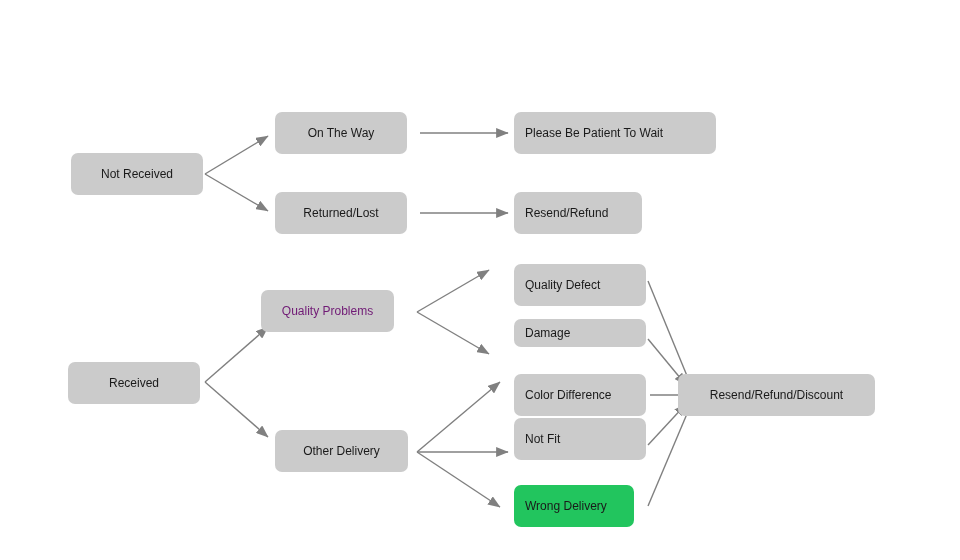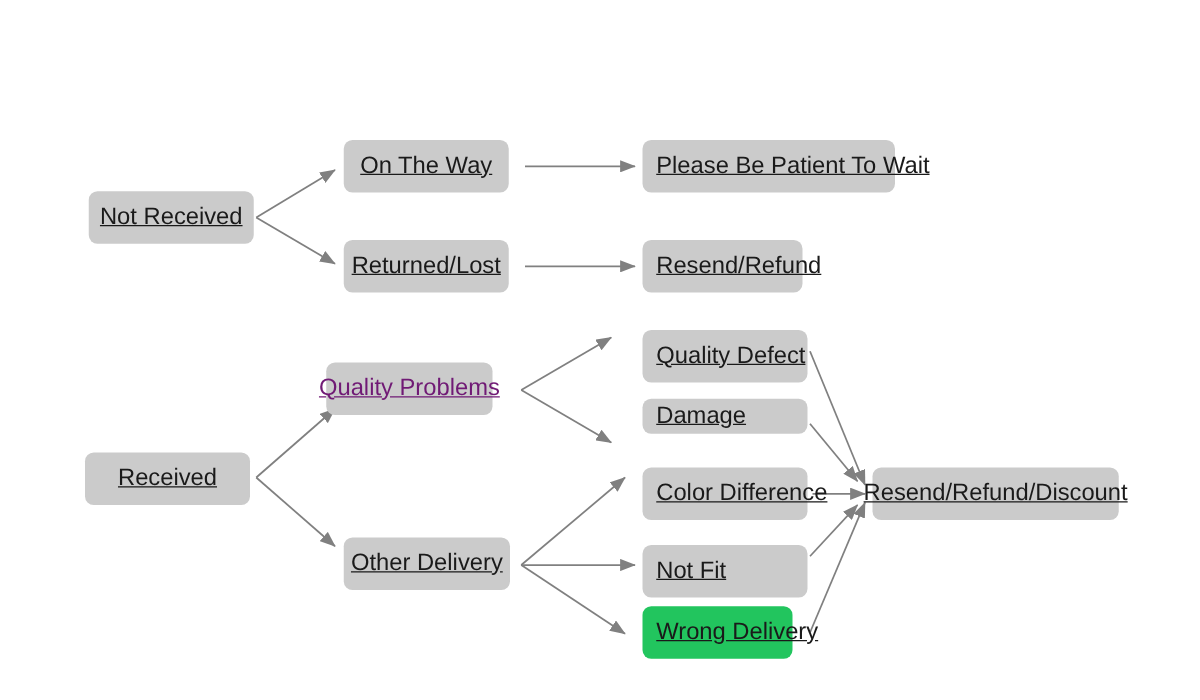--- a/index.html
+++ b/index.html
@@ -37,26 +37,25 @@
     width: 960px;
     height: 560px;
     pointer-events: none;
   }
   .node {
     position: absolute;
     box-sizing: border-box;
     background: #cbcbcb;
     border-radius: 7px;
     color: #1a1a1a;
-    font-size: 19px;
+    font-size: 12px;
     line-height: 1.2;
     display: flex;
     align-items: center;
     white-space: nowrap;
-    text-decoration: underline;
   }
   .node.center { justify-content: center; }
   .node.leftpad { padding-left: 11px; }
   .node-label {
     display: block;
   }
 </style>
 </head>
 <body>
 
@@ -116,24 +115,24 @@
       </div>
       <div class="node leftpad" style="left: 514px; top: 264px; width: 132px; height: 42px; background: rgb(203, 203, 203); color: rgb(26, 26, 26);">
         <span class="node-label">Quality Defect</span>
       </div>
       <div class="node leftpad" style="left: 514px; top: 319px; width: 132px; height: 28px; background: rgb(203, 203, 203); color: rgb(26, 26, 26);">
         <span class="node-label">Damage</span>
       </div>
       <div class="node leftpad" style="left: 514px; top: 374px; width: 132px; height: 42px; background: rgb(203, 203, 203); color: rgb(26, 26, 26);">
         <span class="node-label">Color Difference</span>
       </div>
-      <div class="node leftpad" style="left: 514px; top: 436px; width: 132px; height: 42px; background: rgb(203, 203, 203); color: rgb(26, 26, 26);">
+      <div class="node leftpad" style="left: 514px; top: 418px; width: 132px; height: 42px; background: rgb(203, 203, 203); color: rgb(26, 26, 26);">
         <span class="node-label">Not Fit</span>
       </div>
       <div class="node leftpad" style="left: 514px; top: 485px; width: 120px; height: 42px; background: #22c55e; color: rgb(26, 26, 26);">
         <span class="node-label">Wrong Delivery</span>
       </div>
-      <div class="node center" style="left: 698px; top: 374px; width: 197px; height: 42px; background: rgb(203, 203, 203); color: rgb(26, 26, 26);">
+      <div class="node center" style="left: 678px; top: 374px; width: 197px; height: 42px; background: rgb(203, 203, 203); color: rgb(26, 26, 26);">
         <span class="node-label">Resend/Refund/Discount</span>
       </div>
     </div>
 
 </div>
 
 </body></html>

